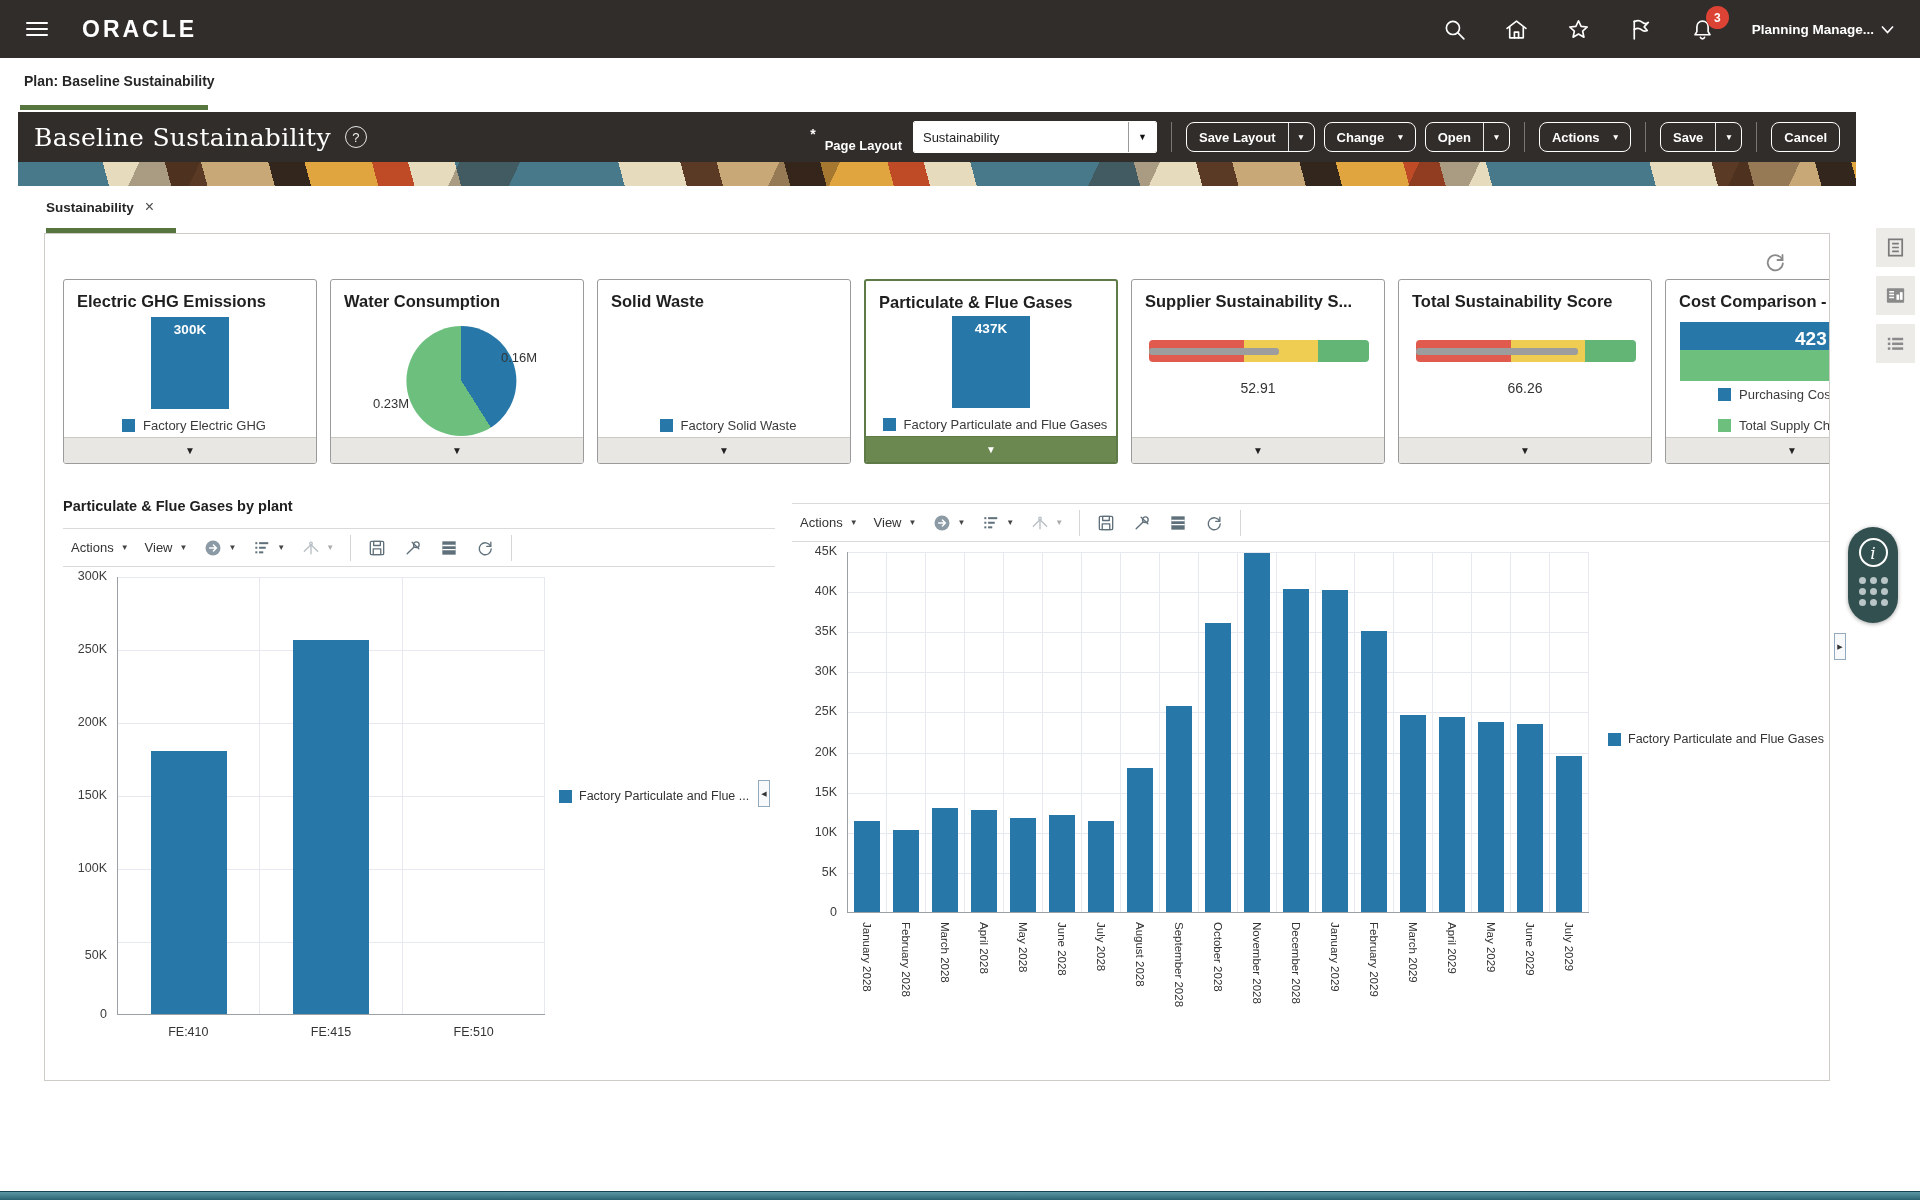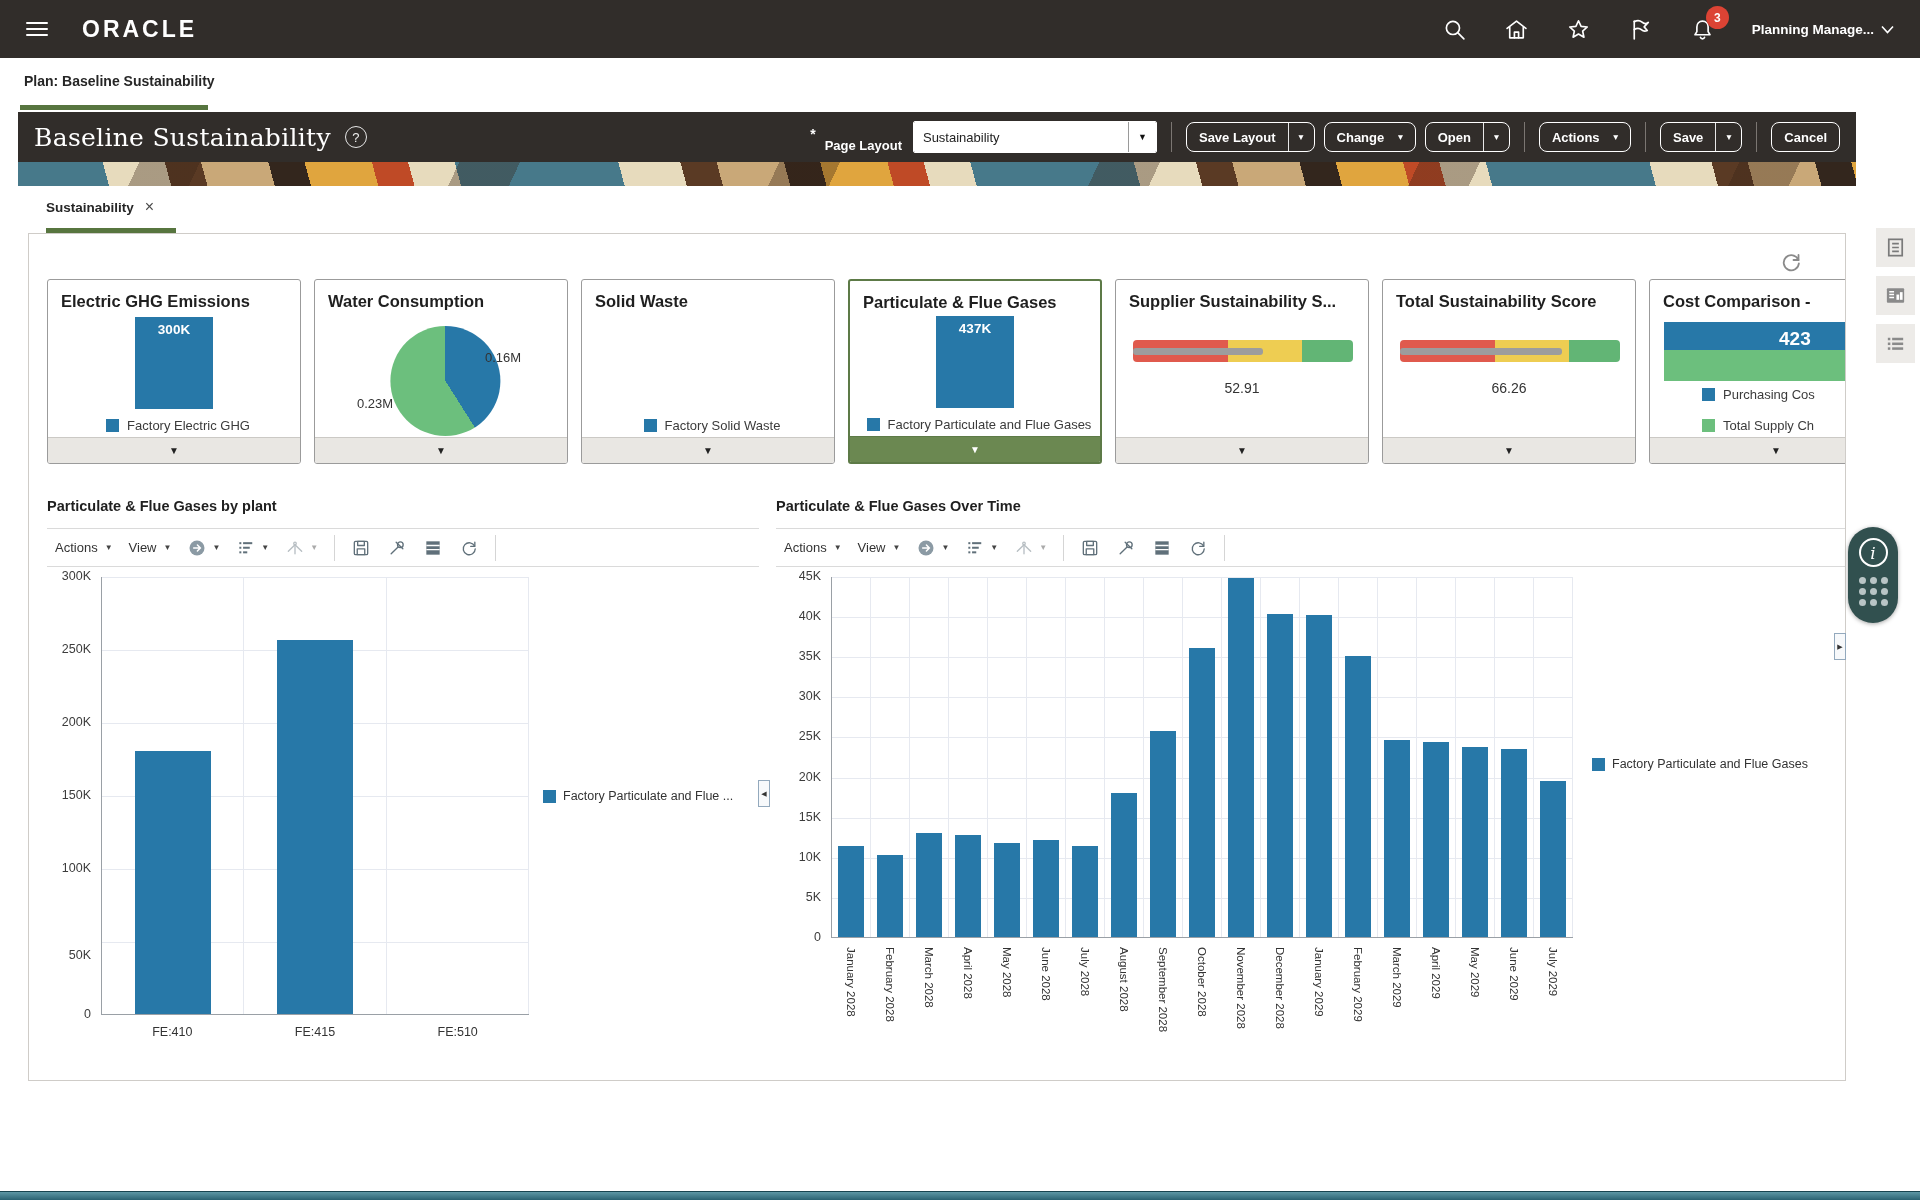--- a/index.html
+++ b/index.html
@@ -47,21 +47,21 @@
       repeating-linear-gradient(115deg, rgba(0,0,0,0) 0 110px, rgba(55,35,22,.35) 110px 165px, rgba(0,0,0,0) 165px 290px),
       repeating-linear-gradient(75deg, #47798a 0 88px, #e7dbbd 88px 148px, #5a3a24 148px 183px, #c9a878 183px 248px,
         #33261d 248px 283px, #e0a53e 283px 348px, #bf4a26 348px 383px, #e7dbbd 383px 428px, #47798a 428px 498px);
   }
   
   .tab-row{height:47px;background:#fff;position:relative;}
   .tab{position:absolute;left:28px;top:13px;font-size:13.5px;font-weight:bold;color:#262626;cursor:pointer;display:flex;align-items:center;gap:11px;}
   .tab-close{color:#4a4a4a;font-size:16px;font-weight:normal;cursor:pointer;line-height:1;}
   .tab-underline{position:absolute;left:28px;top:42px;width:130px;height:5px;background:#57753f;}
   
-  .content-panel{margin:0 10px;height:848px;border:1px solid #cfccc8;background:#fff;position:relative;overflow:hidden;box-sizing:border-box;}
+  .content-panel{margin:0 26px;height:848px;border:1px solid #cfccc8;background:#fff;position:relative;overflow:hidden;box-sizing:border-box;}
   .refresh-top{position:absolute;top:16px;right:42px;width:24px;height:24px;cursor:pointer;}
   
   .cards-row{position:absolute;left:18px;top:45px;display:flex;gap:13px;width:2100px;}
   .card{width:254px;height:185px;border:1px solid #9b9b9b;border-radius:3px;background:#fff;position:relative;overflow:hidden;box-sizing:border-box;cursor:pointer;}
   .card.selected{border:2px solid #5d7a47;}
   .card-title{padding:12px 13px 0;font-size:16.5px;font-weight:bold;color:#1f1f1f;white-space:nowrap;}
   .card-body{position:absolute;left:0;right:0;top:44px;bottom:58px;}
   .mini-bar{position:absolute;left:50%;transform:translateX(-50%);bottom:-4px;width:78px;height:92px;}
   .mini-bar-label{text-align:center;color:#fff;font-weight:bold;font-size:13.5px;padding-top:5px;}
   .mini-pie{position:absolute;left:50%;top:2px;transform:translateX(-46%);width:110px;height:110px;border-radius:50%;}
@@ -469,21 +469,20 @@
               <div class="xlab">FE:510</div>
             </div>
             <div class="chart-legend" style="left: 496px; top: 218px;">
               <span class="legend-square" style="background: rgb(39, 120, 168);"></span>
               <span>Factory Particulate and Flue ...</span>
             </div>
           </div>
       </div>
 
       <div class="chart-col-right">
-        <div class="section-title">Particulate &amp; Flue Gases Over Time</div>
         <div class="mini-toolbar">
           <span class="tb-menu">
             <span>Actions</span>
               <span class="caret">▼</span>
             </span>
           <span class="tb-menu">
             <span>View</span>
               <span class="caret">▼</span>
             </span>
           <span class="tbi">

